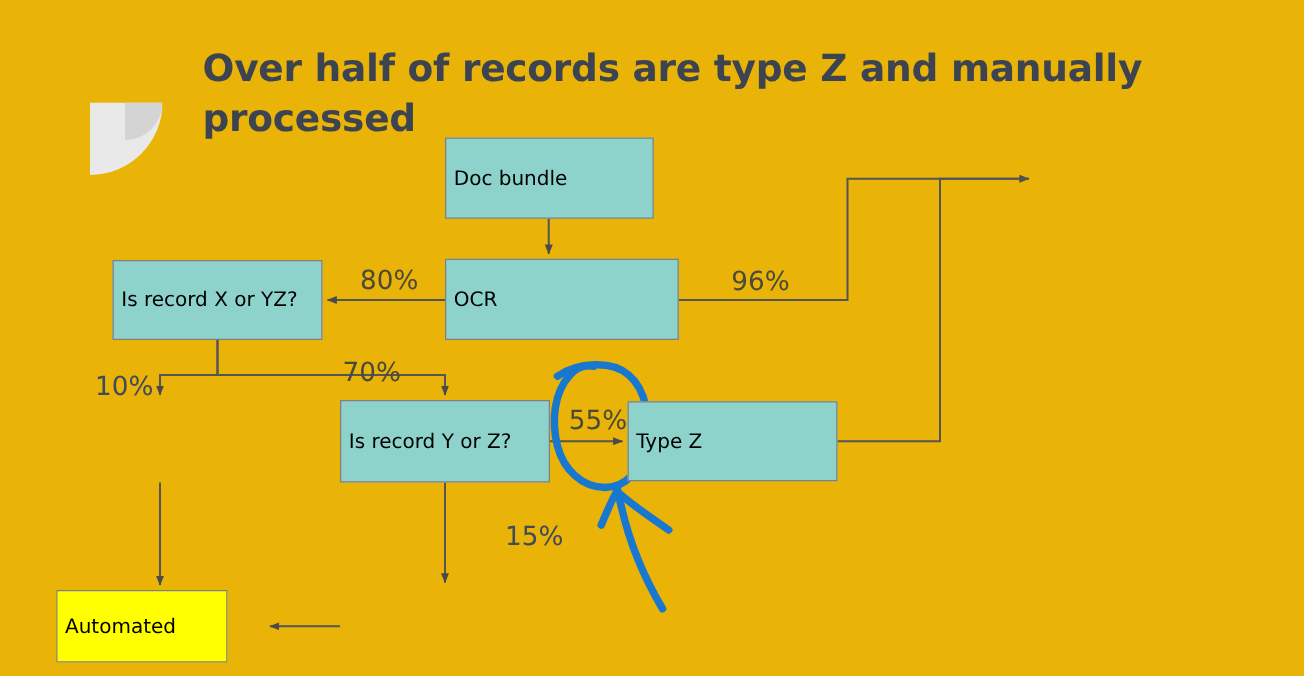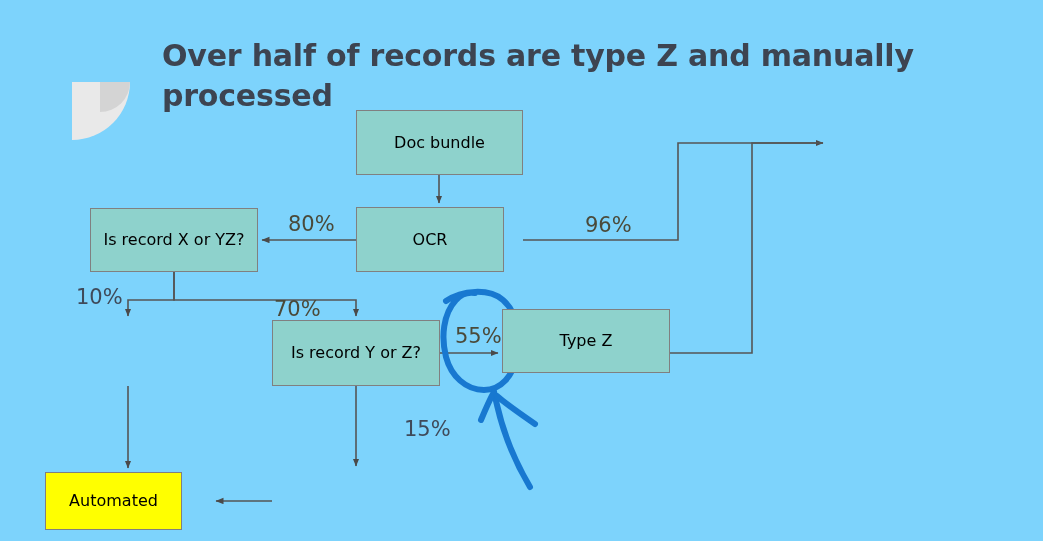--- a/index.html
+++ b/index.html
@@ -4,21 +4,21 @@
 <style>
   html, body {
     margin: 0;
     padding: 0;
     background: #ffffff;
   }
   #canvas {
     position: relative;
     width: 1043px;
     height: 541px;
-    background: #7dd3fc;
+    background: #eab308;
     overflow: hidden;
     font-family: "DejaVu Sans", sans-serif;
   }
   
   #decor {
     position: absolute;
     left: 72px;
     top: 82px;
     width: 58px;
     height: 58px;
@@ -36,21 +36,21 @@
     letter-spacing: -0.2px;
     color: #3d4451;
     white-space: pre-line;
   }
   .node {
     position: absolute;
     box-sizing: border-box;
     border: 1.5px solid #808080;
     display: flex;
     align-items: center;
-    justify-content: center;
+    justify-content: flex-start;
     text-align: center;
     font-family: "DejaVu Sans", sans-serif;
     font-size: 16px;
     color: #000000;
     line-height: 1.25;
     padding: 2px 6px;
   }
   .node.teal { background: #8ed2cc; }
   .node.yellow { background: #ffff00; }
 
@@ -132,48 +132,48 @@
       <path d="M530,487 C517,465 504,436 497,405 C495,397 494,392 494,392"></path>
       <path d="M494,392 C490,399 486,408 481,420"></path>
       <path d="M497,396 C506,404 519,413 535,424"></path>
     </g>
   </svg>
 
   <div class="node teal" style="left:356px; top:110px; width:167px; height:65px;">
     <span>Doc bundle</span>
   </div>
 
-  <div class="node teal" style="left:356px; top:207px; width:148px; height:65px;">
+  <div class="node teal" style="left:356px; top:207px; width:187px; height:65px;">
     <span>OCR</span>
   </div>
 
   <div class="node teal" style="left:90px; top:208px; width:168px; height:64px;">
     <span>Is record X or YZ?</span>
   </div>
 
 
 
   <div class="node teal" style="left:272px; top:320px; width:168px; height:66px;">
     <span>Is record Y or Z?</span>
   </div>
 
-  <div class="node teal" style="left:502px; top:309px; width:168px; height:64px;">
+  <div class="node teal" style="left:502px; top:321px; width:168px; height:64px;">
     <span>Type Z</span>
   </div>
 
   <div class="node yellow" style="left:45px; top:472px; width:137px; height:58px;">
     <span>Automated</span>
   </div>
 
 
   <div class="elabel dark" style="left:288px; top:212px;">80%</div>
 
   <div class="elabel dark" style="left:585px; top:213px;">96%</div>
 
-  <div class="elabel" style="left:76px; top:285px;">10%</div>
+  <div class="elabel" style="left:76px; top:297px;">10%</div>
 
-  <div class="elabel dark" style="left:274px; top:297px;text-align:right;">70%</div>
+  <div class="elabel dark" style="left:274px; top:286px;text-align:right;">70%</div>
 
   <div class="elabel dark" style="left:455px; top:324px;">55%</div>
 
   <div class="elabel" style="left:384px; top:417px;margin-left:20px;">15%</div>
 
 </div>
 
 </body></html>

